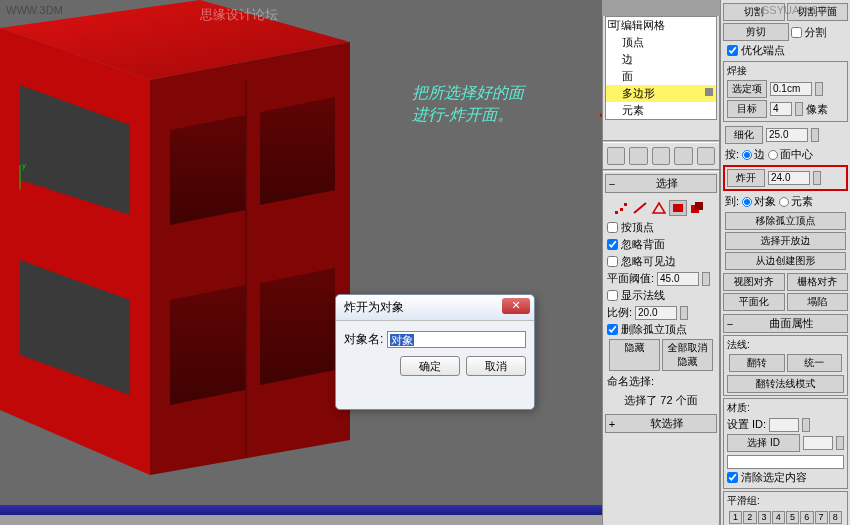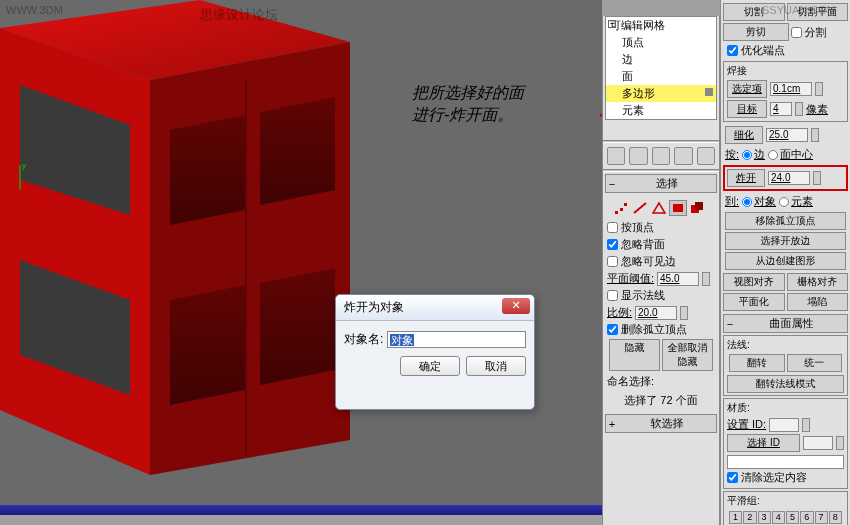--- a/index.html
+++ b/index.html
@@ -1,23 +1,23 @@
 <!DOCTYPE html>
 <html><head>
 <meta charset="utf-8">
 <style>
 * { box-sizing: border-box; margin: 0; padding: 0; font-family: "SimSun", sans-serif; }
 body { width: 850px; height: 525px; background: #a0a0a0; overflow: hidden; position: relative; }
 .main-area { position: absolute; left: 0; top: 0; width: 602px; height: 515px; background: #6a6a6a; }
 .watermark-tl { position: absolute; top: 4px; left: 6px; color: #333; font-size: 11px; opacity: 0.6; }
-.watermark-tc { position: absolute; top: 6px; left: 200px; color: #000000; font-size: 13px; opacity: 0.4; }
+.watermark-tc { position: absolute; top: 6px; left: 200px; color: #ffffff; font-size: 13px; opacity: 0.4; }
 .watermark-tr { position: absolute; top: 8px; right: 130px; color: #333; font-size: 11px; opacity: 0.4; }
 .cube { position: absolute; left: 0; top: 0; width: 350px; height: 475px; }
 .axis { position: absolute; left: 10px; top: 160px; width: 40px; height: 40px; }
-.annotation { position: absolute; left: 412px; top: 82px; color: #000000; font-size: 16px; font-style: italic; line-height: 22px; }
+.annotation { position: absolute; left: 412px; top: 82px; color: #5eead4; font-size: 16px; font-style: italic; line-height: 22px; }
 .arrow { position: absolute; left: 600px; top: 110px; width: 130px; height: 30px; }
 .dialog { position: absolute; left: 335px; top: 294px; width: 200px; height: 116px; background: #eef1f6; border: 1px solid #7a8aa0; border-radius: 5px; box-shadow: 2px 2px 8px rgba(0,0,0,0.3); }
 .dialog-title { height: 26px; background: linear-gradient(#fff,#e0e8f5); border-bottom: 1px solid #bbb; border-radius: 5px 5px 0 0; padding: 4px 8px; font-size: 12px; position: relative; }
 .dialog-close { position: absolute; right: 4px; top: 3px; width: 28px; height: 16px; background: linear-gradient(#e07070,#c03030); border-radius: 3px; color: #fff; font-size: 11px; text-align: center; line-height: 14px; }
 .dialog-body { padding: 10px 8px; font-size: 12px; }
 .dialog-row { display: flex; align-items: center; gap: 4px; }
 .dialog-input { flex: 1; height: 17px; border: 1px solid #888; background: #fff; font-size: 11px; padding: 1px 2px; }
 .dialog-input span { background: #3060c0; color: #fff; padding: 0 1px; }
 .dialog-btns { display: flex; justify-content: flex-end; gap: 6px; margin-top: 8px; }
 .dialog-btn { width: 60px; height: 20px; background: linear-gradient(#fdfdfd,#e6e6e6); border: 1px solid #888; border-radius: 3px; font-size: 11px; text-align: center; line-height: 18px; }
@@ -33,21 +33,21 @@
 .sep { height: 3px; background: #c0c0c0; border-top: 1px solid #888; border-bottom: 1px solid #fff; margin: 2px 0; }
 .toolbar-row { display: flex; gap: 4px; padding: 2px 4px; align-items: center; }
 .tb-btn { width: 20px; height: 18px; background: #d4d4d4; border: 1px solid #888; border-radius: 2px; }
 .rollout-hdr { background: #d4d4d4; border: 1px solid #888; text-align: center; padding: 1px; margin: 2px 2px; display: flex; align-items: center; }
 .rollout-hdr .plus { width: 10px; margin-right: 2px; }
 .rollout-body { padding: 2px 4px; }
 .sel-icons { display: flex; gap: 3px; padding: 4px 6px; align-items: center; }
 .sel-ic { width: 16px; height: 14px; }
 .chk { display: flex; align-items: center; gap: 3px; padding: 1px 0; }
 .chk input { width: 11px; height: 11px; }
-.val-row { display: flex; align-items: center; gap: 3px; padding: 1px 0; text-decoration: underline; }
+.val-row { display: flex; align-items: center; gap: 3px; padding: 1px 0; }
 .val-input { width: 42px; height: 14px; background: #f0f0f0; border: 1px solid #888; font-size: 10px; padding: 0 2px; }
 .spinner { width: 8px; height: 14px; background: #d0d0d0; border: 1px solid #888; }
 .btn-sm { background: #d4d4d4; border: 1px solid #888; padding: 1px 3px; font-size: 10px; text-align: center; }
 .btn-row { display: flex; gap: 2px; padding: 1px 2px; }
 .btn-row .btn-sm { flex: 1; }
 .radio { display: flex; align-items: center; gap: 2px; padding: 1px 0; }
 .radio input { width: 10px; height: 10px; }
 .group { border: 1px solid #888; margin: 2px; padding: 2px 3px; }
 .group-title { font-size: 10px; margin-bottom: 1px; }
 .highlight-box { border: 2px solid #d00000; padding: 1px 2px; }

